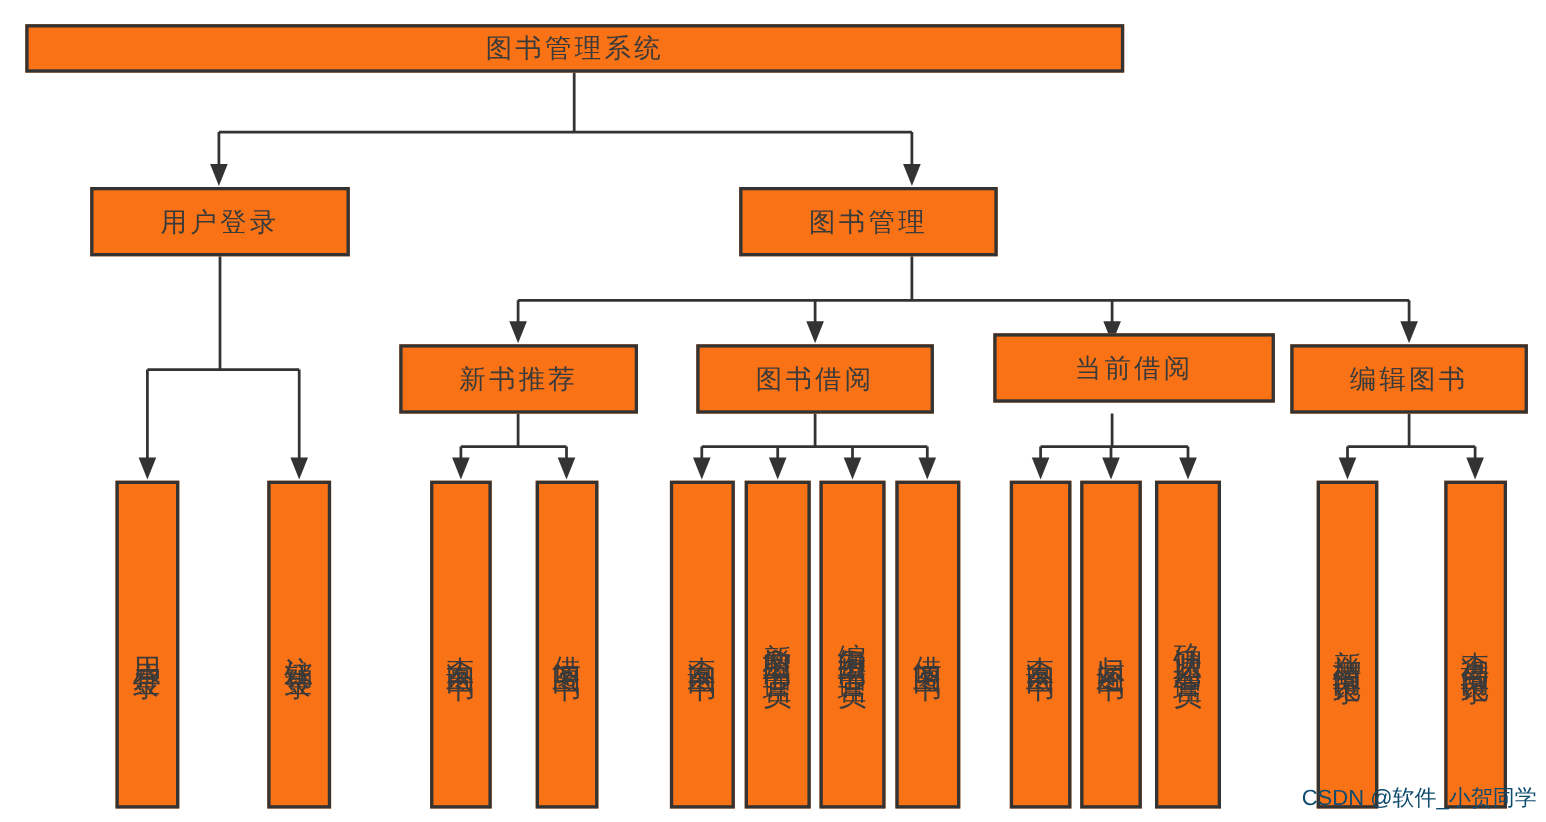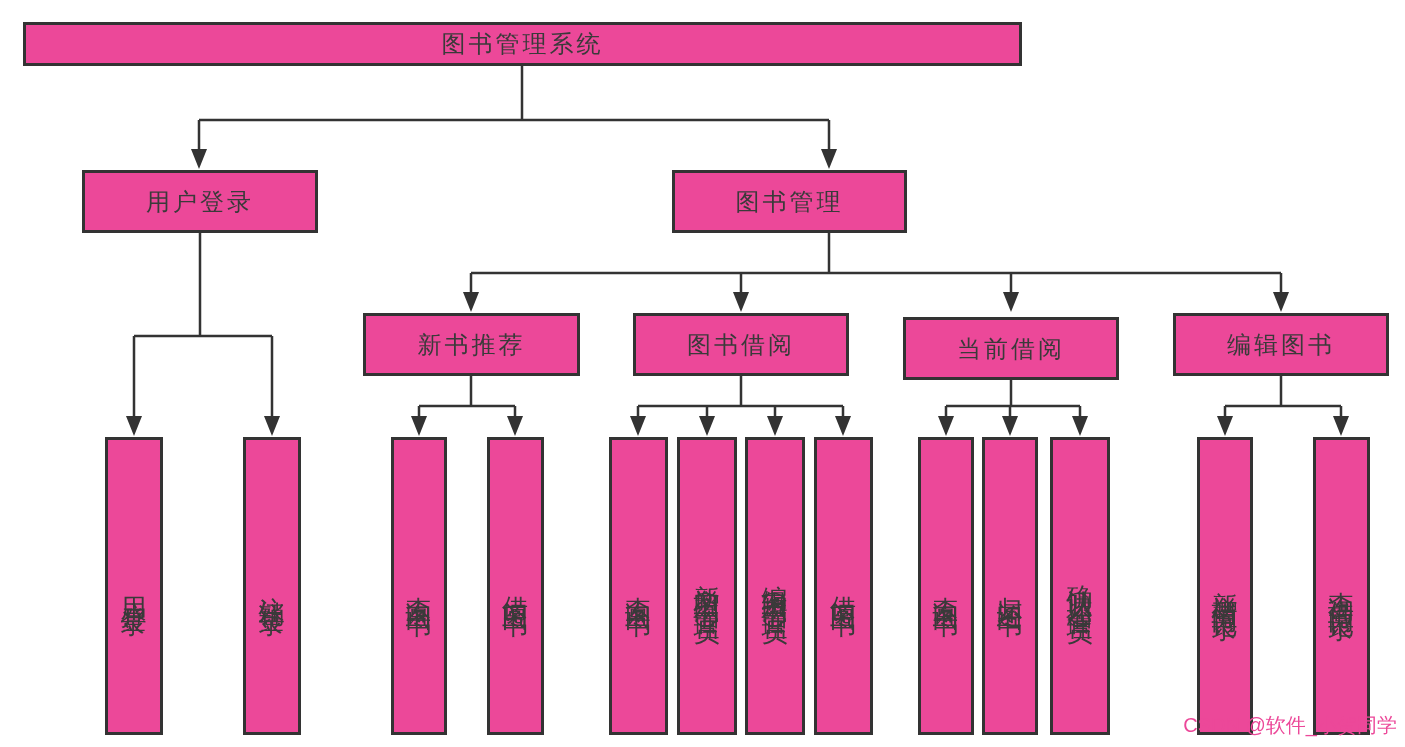--- a/index.html
+++ b/index.html
@@ -17,21 +17,21 @@
   }
   .connector-svg {
     position: absolute;
     left: 0;
     top: 0;
     z-index: 0;
   }
   .node {
     position: absolute;
     box-sizing: border-box;
-    background: #ec4899;
+    background: #f97316;
     border: 3px solid #333333;
     display: flex;
     align-items: center;
     justify-content: center;
     z-index: 1;
     color: #3a3a3a;
   }
   .hbox span {
     font-size: 24px;
     letter-spacing: 3px;
@@ -45,42 +45,42 @@
     letter-spacing: 5px;
     line-height: 1;
     color: #3a3a3a;
   }
   
   .n-root  { left: 23px;   top: 22px;  width: 999px; height: 44px; }
   .n-l1a   { left: 82px;   top: 170px; width: 236px; height: 63px; }
   .n-l1b   { left: 672px;  top: 170px; width: 235px; height: 63px; }
   .n-l2a   { left: 363px;  top: 313px; width: 217px; height: 63px; }
   .n-l2b   { left: 633px;  top: 313px; width: 216px; height: 63px; }
-  .n-l2c   { left: 903px;  top: 317px; width: 216px; height: 63px; text-align: right; }
+  .n-l2c   { left: 903px;  top: 303px; width: 256px; height: 63px; text-align: right; }
   .n-l2d   { left: 1173px; top: 313px; width: 216px; height: 63px; }
   .leaf    { top: 437px; height: 298px; }
   .n-lg1   { left: 105px;  width: 58px; }
   .n-lg2   { left: 243px;  width: 58px; }
   .n-nb1   { left: 391px;  width: 56px; }
   .n-nb2   { left: 487px;  width: 57px; }
   .n-bb1   { left: 609px;  width: 59px; }
   .n-bb2   { left: 677px;  width: 60px; }
   .n-bb3   { left: 745px;  width: 60px; }
   .n-bb4   { left: 814px;  width: 59px; }
   .n-cb1   { left: 918px;  width: 56px; }
   .n-cb2   { left: 982px;  width: 56px; }
   .n-cb3   { left: 1050px; width: 60px; }
   .n-br1   { left: 1197px; width: 56px; }
   .n-br2   { left: 1313px; width: 57px; }
   .watermark {
     position: absolute;
     right: 8px;
     bottom: 8px;
     font-size: 20px;
-    color: #ec4899;
+    color: #0c4a6e;
     z-index: 2;
     white-space: nowrap;
   }
 </style>
 </head>
 <body>
 
 <div class="canvas">
 
   <svg class="connector-svg" width="1405" height="747" viewBox="0 0 1405 747" aria-hidden="true">

